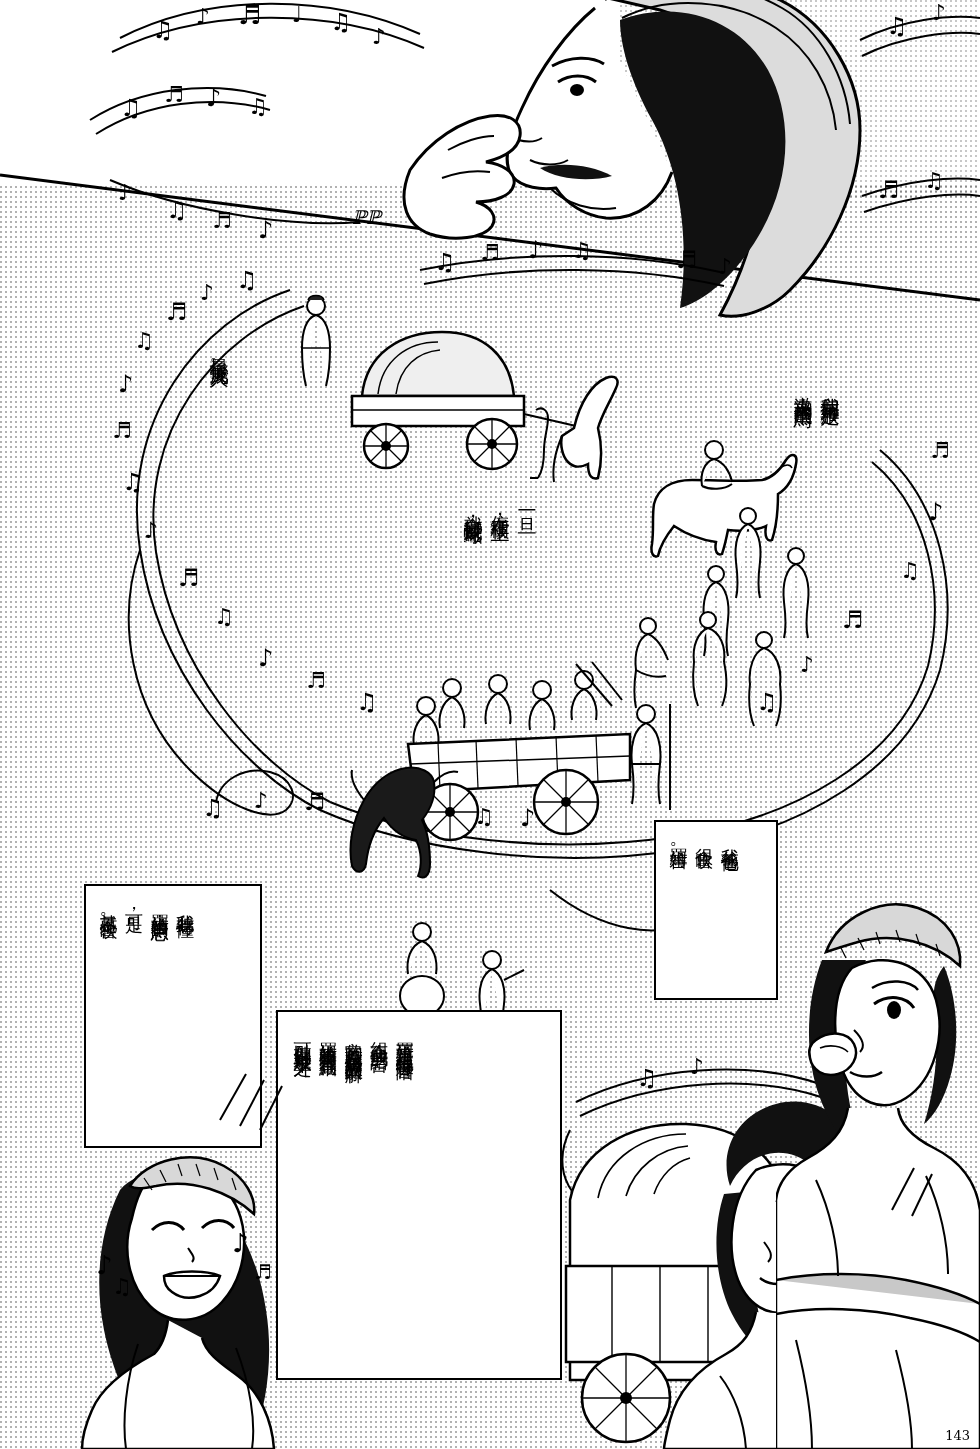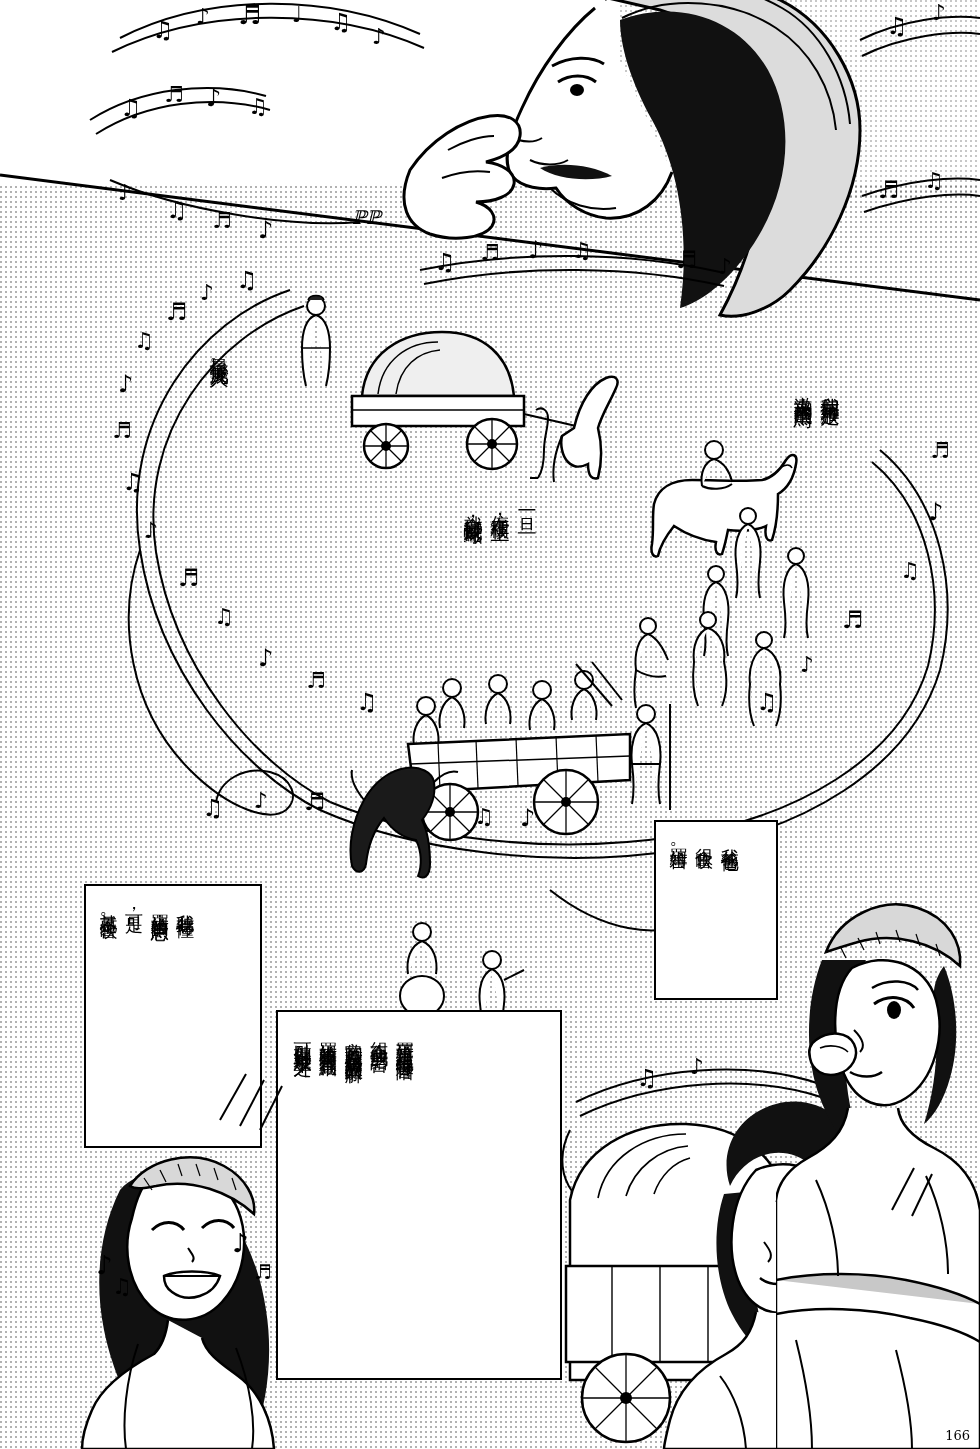--- a/index.html
+++ b/index.html
@@ -598,15 +598,15 @@
   </div>
   <div class="layer" style="left:884px;top:1150px;width:90px;height:80px;">
     <svg width="90" height="80" viewBox="0 0 90 80">
       <g stroke="#000" stroke-width="2">
         <line x1="8" y1="60" x2="30" y2="18"></line>
         <line x1="28" y1="66" x2="48" y2="24"></line>
       </g>
     </svg>
   </div>
 
-  <div class="page-num">166</div>
+  <div class="page-num">143</div>
 
 </div>
 
 </body></html>

